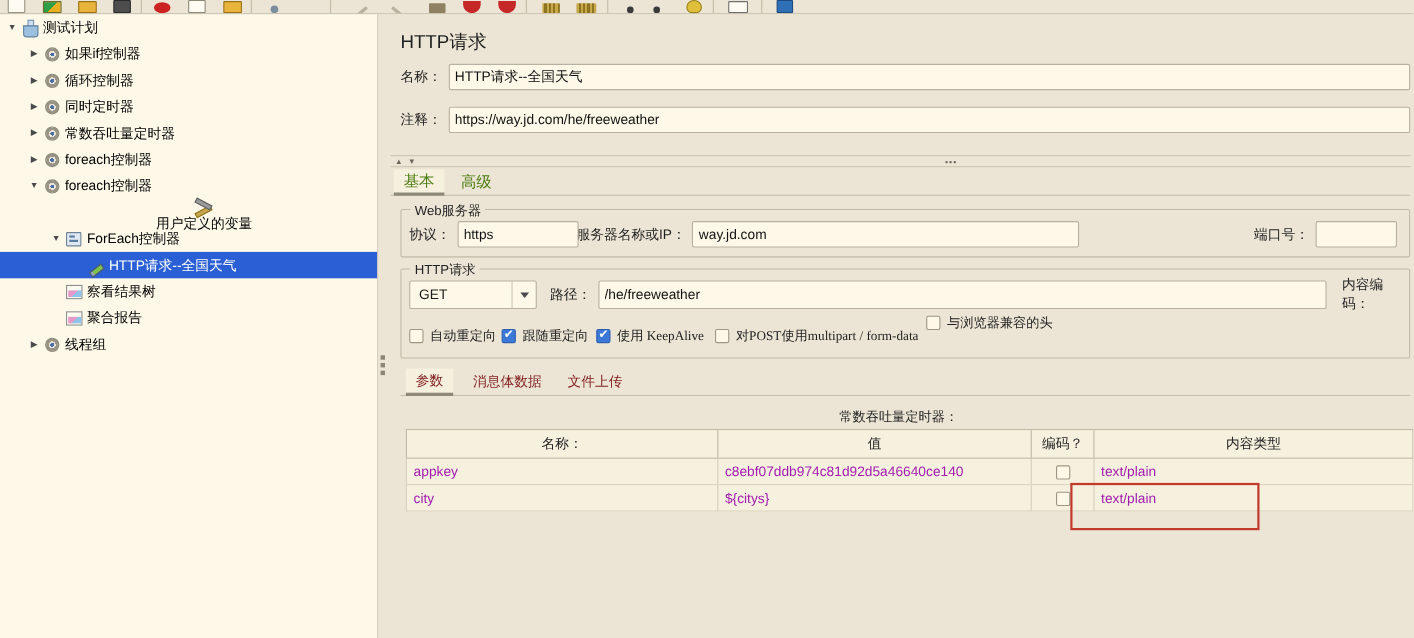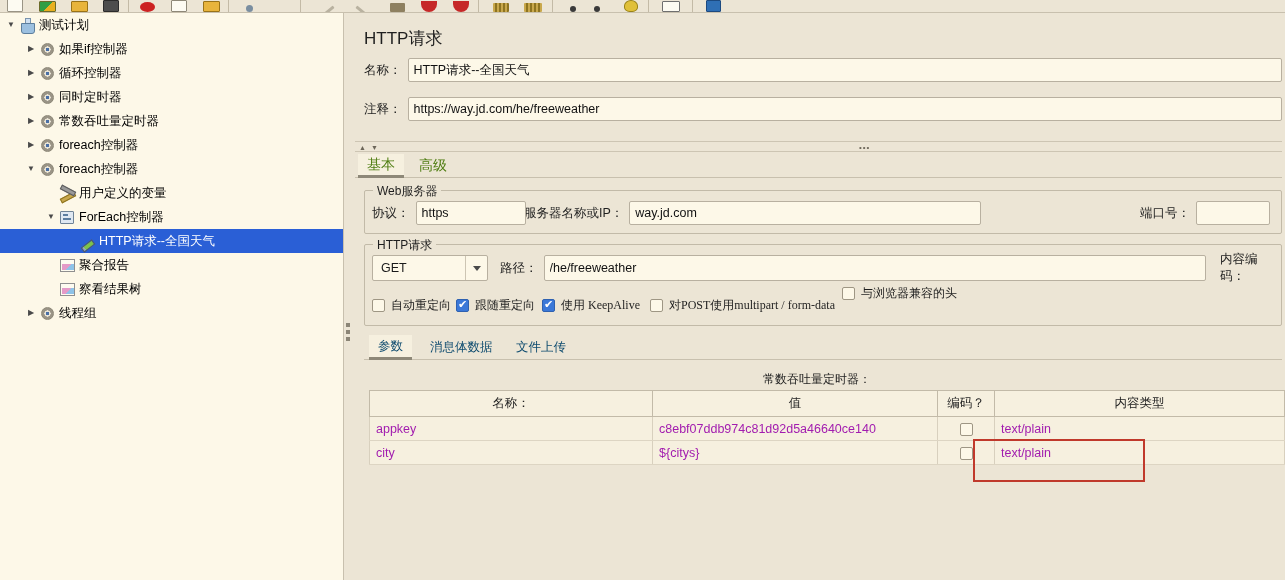--- a/index.html
+++ b/index.html
@@ -156,21 +156,21 @@
   .combo .val { flex:1; padding-left:8px; font-size:12.5px; }
   .combo .arrowbox { width:22px; height:24px; border-left:1px solid #cdc5b3;
     display:flex; align-items:center; justify-content:center; }
   .combo .arrowbox:after { content:""; border-left:4px solid transparent;
     border-right:4px solid transparent; border-top:5px solid #4a4a4a; }
 
   
   .subtabbar { position:absolute; left:12px; top:322px; width:918px; height:25px;
     border-bottom:1px solid #c8c0ae; }
   .subtab { position:absolute; top:0; height:25px; padding:0 9px;
-    display:flex; align-items:center; font-size:12.5px; color:#0c4a6e; }
+    display:flex; align-items:center; font-size:12.5px; color:#7f1d1d; }
   .subtab.active { background:#f6f0df; border-bottom:3px solid #8e8878; }
 
   
   .tbl-caption { position:absolute; top:358px; left:0; width:930px; text-align:center;
     font-size:12px; color:#1f1f1f; }
   .ptable { position:absolute; left:17px; top:377px; width:930px;
     border-collapse: collapse; table-layout: fixed; }
   .ptable th { background:#f6f0df; border:1px solid #c2baa8;
     font-weight:normal; font-size:12.5px; height:26px; color:#1f1f1f; }
   .ptable td { background:#f6f0df; border-left:1px solid #d8d0be; border-right:1px solid #d8d0be;
@@ -300,54 +300,54 @@
           </span>
           <span class="node-label">foreach控制器</span>
         </div>
         <div class="tree-row" style="padding-left: 24px;">
           <span class="twisty">▼</span>
           <span class="node-icon">
             <span class="ic-gear"></span>
           </span>
           <span class="node-label">foreach控制器</span>
         </div>
+        <div class="tree-row" style="padding-left: 28px; flex-direction: column;">
+          <span class="twisty blank"></span>
+          <span class="node-icon">
+            <span class="ic-wrench"></span>
+          </span>
+          <span class="node-label">用户定义的变量</span>
+        </div>
+        <div class="tree-row" style="padding-left: 44px;">
+          <span class="twisty">▼</span>
+          <span class="node-icon">
+            <span class="ic-foreach"></span>
+          </span>
+          <span class="node-label">ForEach控制器</span>
+        </div>
+        <div class="tree-row selected" style="padding-left: 64px;">
+          <span class="twisty blank"></span>
+          <span class="node-icon">
+            <span class="ic-pencil"></span>
+          </span>
+          <span class="node-label">HTTP请求--全国天气</span>
+        </div>
         <div class="tree-row" style="padding-left: 44px;">
           <span class="twisty blank"></span>
           <span class="node-icon">
-            <span class="ic-wrench"></span>
-          </span>
-          <span class="node-label">用户定义的变量</span>
-        </div>
-        <div class="tree-row" style="padding-left: 44px;">
-          <span class="twisty">▼</span>
-          <span class="node-icon">
-            <span class="ic-foreach"></span>
-          </span>
-          <span class="node-label">ForEach控制器</span>
-        </div>
-        <div class="tree-row selected" style="padding-left: 64px;">
-          <span class="twisty blank"></span>
-          <span class="node-icon">
-            <span class="ic-pencil"></span>
-          </span>
-          <span class="node-label">HTTP请求--全国天气</span>
+            <span class="ic-chart"></span>
+          </span>
+          <span class="node-label">察看结果树</span>
         </div>
         <div class="tree-row" style="padding-left: 44px;">
           <span class="twisty blank"></span>
           <span class="node-icon">
             <span class="ic-chart"></span>
           </span>
           <span class="node-label">聚合报告</span>
-        </div>
-        <div class="tree-row" style="padding-left: 44px;">
-          <span class="twisty blank"></span>
-          <span class="node-icon">
-            <span class="ic-chart"></span>
-          </span>
-          <span class="node-label">察看结果树</span>
         </div>
         <div class="tree-row" style="padding-left: 24px;">
           <span class="twisty">▶</span>
           <span class="node-icon">
             <span class="ic-gear"></span>
           </span>
           <span class="node-label">线程组</span>
         </div>
       </div>
   </div>

